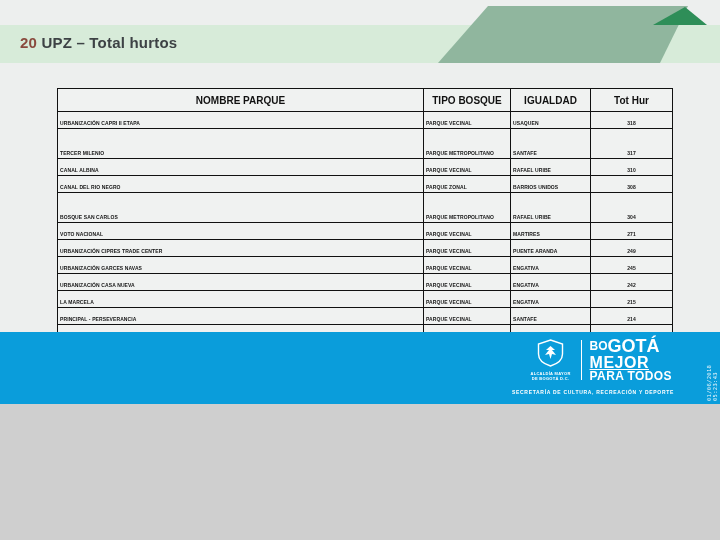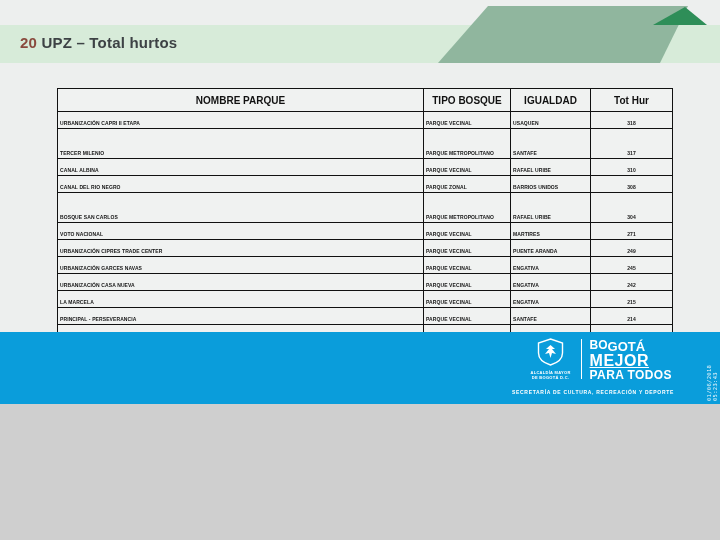--- a/index.html
+++ b/index.html
@@ -32,21 +32,21 @@
   tr.row.tall{height:30px;}
   td.c-tot{text-align:center;}
   
   .footer{position:absolute;left:0;bottom:0;width:720px;height:72px;background:#0a9ddb;}
   .logos{position:absolute;right:48px;top:6px;display:flex;align-items:center;gap:8px;}
   .crest{width:44px;text-align:center;color:#fff;}
   .crest-caption{font-size:4px;line-height:1.25;font-weight:bold;letter-spacing:.3px;white-space:nowrap;}
   .logo-divider{width:1px;height:40px;background:#fff;}
   .brand{color:#fff;font-weight:bold;text-align:left;line-height:.95;}
   .brand .l1 .sm{font-size:12px;vertical-align:2px;}
-  .brand .l1 .lg{font-size:13px;}
+  .brand .l1 .lg{font-size:18px;}
   .brand .l2{font-size:16px;letter-spacing:.5px;text-decoration:underline;}
   .brand .l3{font-size:12px;letter-spacing:.4px;border-top:1px solid rgba(255,255,255,.0);}
   .secretaria{
     position:absolute;right:46px;top:57px;font-size:5px;color:#fff;
     font-weight:bold;letter-spacing:.7px;white-space:nowrap;
   }
   .watermark{
     position:absolute;right:2px;top:5px;height:64px;
     writing-mode:vertical-rl;transform:rotate(180deg);
     font-size:5.5px;color:rgba(255,255,255,.92);

